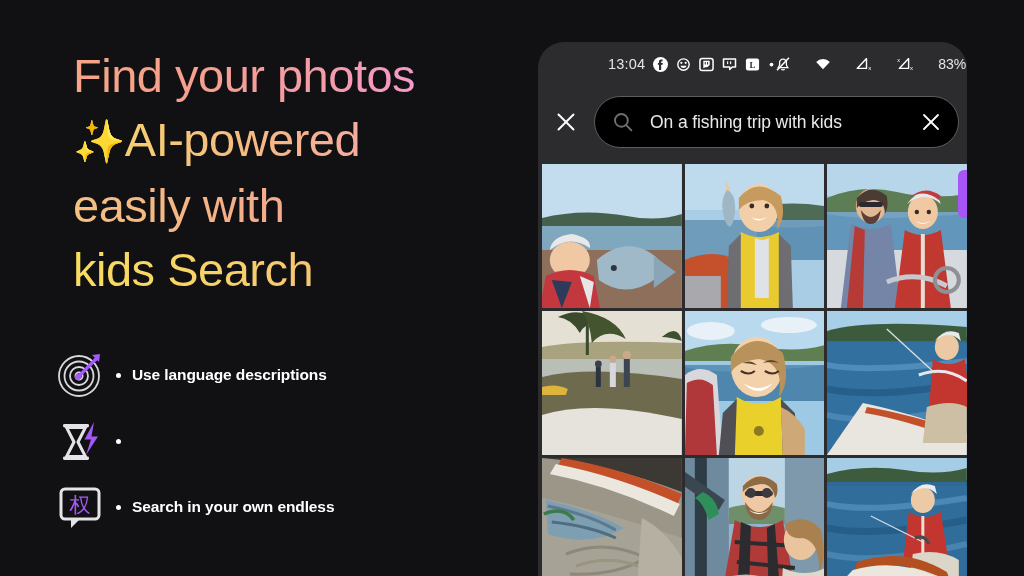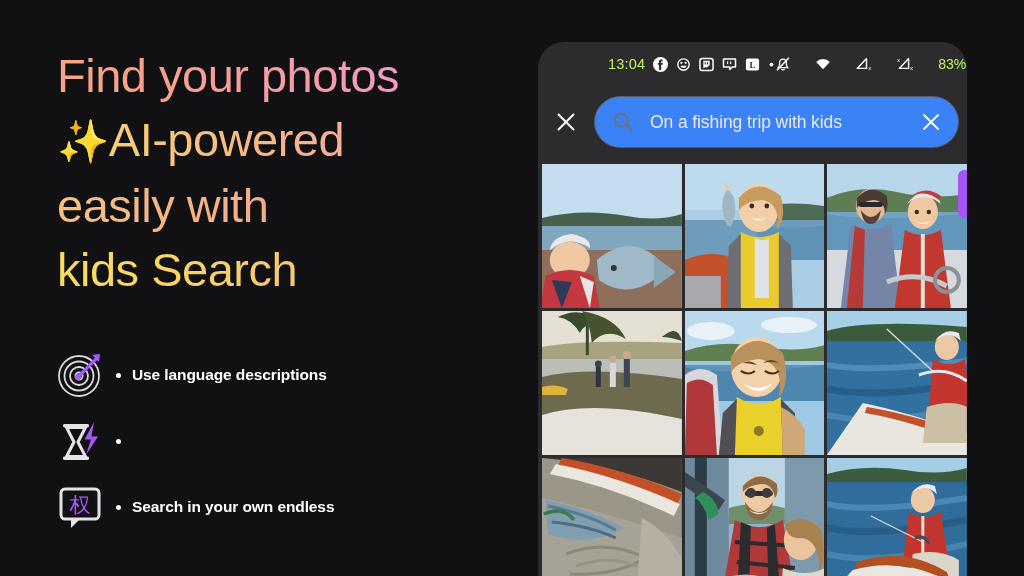--- a/index.html
+++ b/index.html
@@ -17,20 +17,21 @@
   .hl-line {
     font-size:47px;
     line-height:64px;
     font-weight:400;
     letter-spacing:-0.5px;
     white-space:nowrap;
     -webkit-background-clip:text;
     background-clip:text;
     -webkit-text-fill-color:transparent;
     color:transparent;
+    margin-left:16px;
   }
   .hl-1 { background-image:linear-gradient(92deg,#f6a585 0%,#f6a08f 28%,#f59ba8 55%,#f39ad0 80%,#f39ae0 100%); }
   .hl-2 { background-image:linear-gradient(92deg,#f5c181 0%,#f5b087 35%,#f4a193 70%,#f49fa2 100%); }
   .hl-3 { background-image:linear-gradient(92deg,#f7d86c 0%,#f6c878 22%,#f5b48b 50%,#f4a7ac 75%,#f6a2d2 100%); }
   .hl-4 { background-image:linear-gradient(92deg,#f8dd5f 0%,#f7d368 30%,#f6c178 62%,#f4ad8c 100%); }
   .sparkle {
     -webkit-text-fill-color:#f7d64a;
     color:#f7d64a;
     font-size:42px;
   }
@@ -67,21 +68,21 @@
     width:429px; height:534px;
     background:#2c2c2e;
     border-radius:26px 26px 0 0;
     overflow:hidden;
   }
 
   
   #status-bar {
     position:absolute; top:0; left:0; right:0; height:44px;
     display:flex; align-items:center;
-    color:#bef264;
+    color:#e5e5e5;
   }
   #status-left {
     display:flex; align-items:center; gap:8px;
     margin-left:70px;
   }
   #status-time { font-size:14.5px; font-weight:500; letter-spacing:0.2px; }
   #status-right {
     display:flex; align-items:center; gap:24px;
     margin-left:auto; margin-right:21px;
   }
@@ -94,21 +95,21 @@
     display:flex; align-items:center;
   }
   #close-search-btn {
     width:56px; display:flex; align-items:center; justify-content:center;
     flex:0 0 56px;
   }
   #search-field {
     flex:1; height:52px; margin-right:8px;
     border:1px solid #5c5c60;
     border-radius:27px;
-    background:#3b82f6;
+    background:#000000;
     display:flex; align-items:center;
     padding:0 16px 0 17px;
   }
   #search-icon-wrap { flex:0 0 26px; display:flex; align-items:center; }
   #search-text {
     flex:1;
     color:#e9e9ea;
     font-size:17.5px;
     margin-left:12px;
     letter-spacing:-0.1px;

